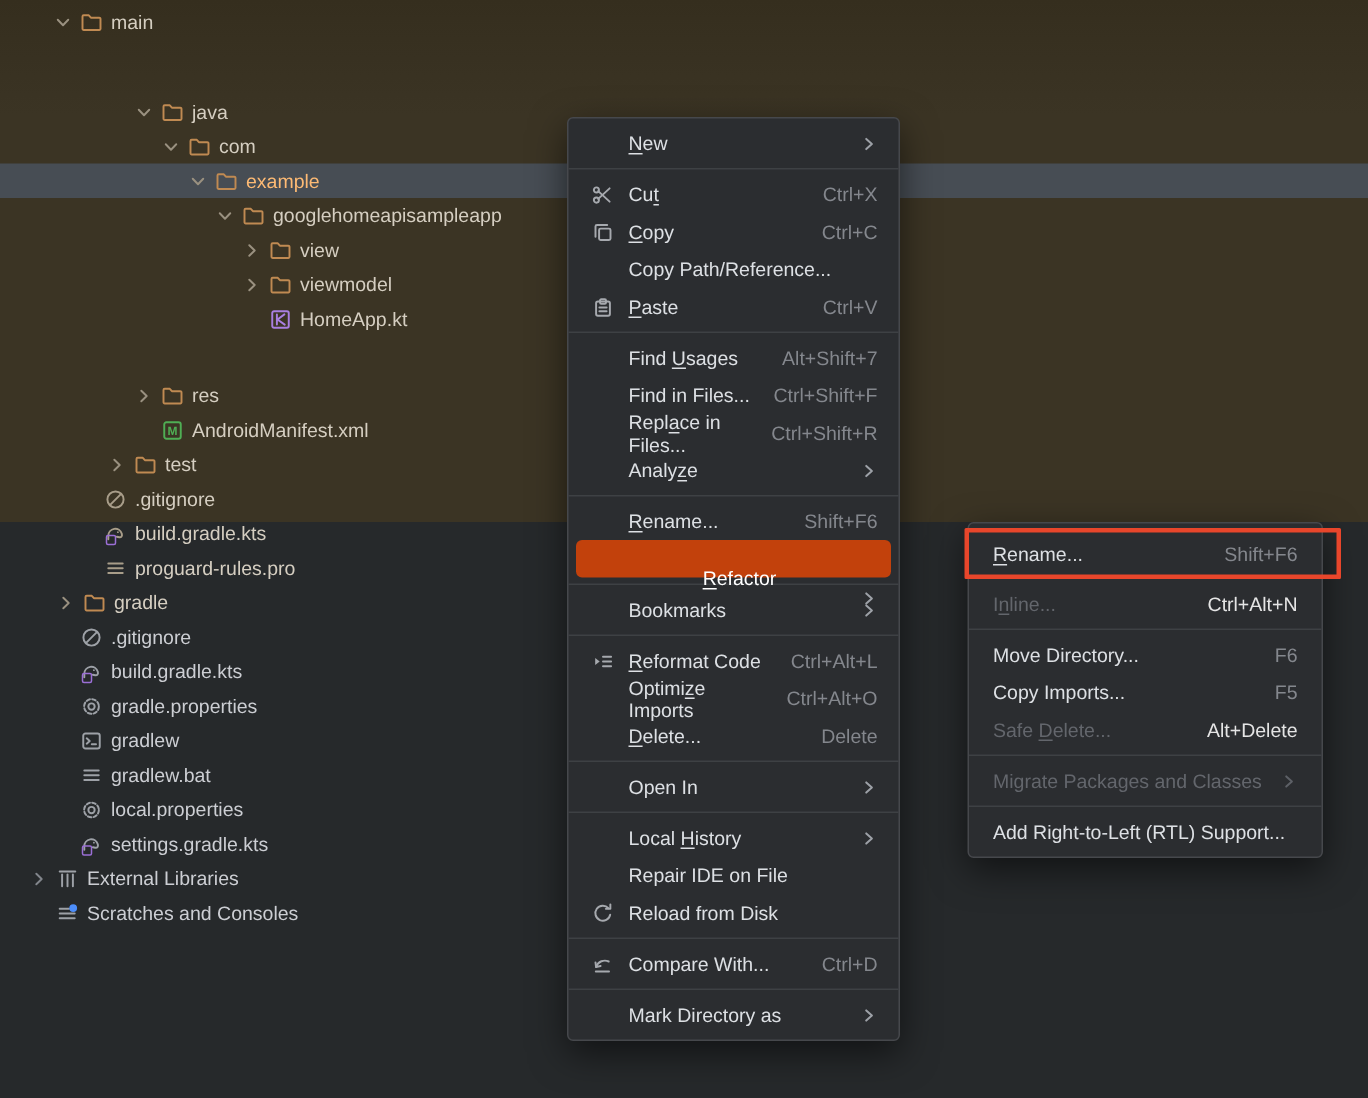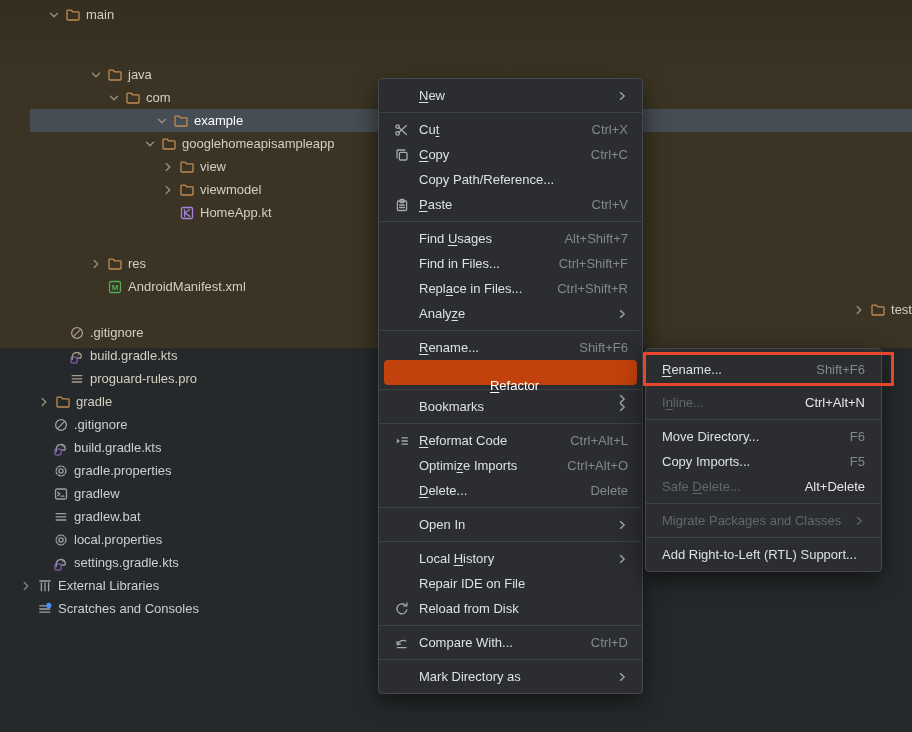--- a/index.html
+++ b/index.html
@@ -15,36 +15,36 @@
     background:linear-gradient(180deg,#352e1e 0%,#3b3424 22%,#3b3424 100%);
   }
   
   #tree{position:absolute;left:0;top:3px;width:912px;}
   .tree-row{
     height:23px;display:flex;align-items:center;font-size:13px;
     white-space:nowrap;cursor:default;
   }
   .tree-row.zone-brown{color:#d5cec1;}
   .tree-row.zone-dark{color:#ccced3;}
-  .tree-row.selected{background:#474d54;color:#ffffff;margin-left:30px;}
+  .tree-row.selected{background:#474d54;color:#fdba74;}
   .chev{width:20px;height:16px;display:inline-flex;align-items:center;justify-content:center;flex:0 0 20px;}
   .zone-brown .chev{color:#9a9180;}
   .zone-dark .chev{color:#82868c;}
   .tree-icon{width:18px;height:16px;display:inline-flex;align-items:center;justify-content:center;flex:0 0 18px;}
   .zone-brown .tree-icon{color:#a89d89;}
   .zone-dark .tree-icon{color:#9da1a7;}
   .tree-icon.icon-folder{color:#c08a52;}
   .tree-label{margin-left:4px;}
   
   .menu-panel{
     position:absolute;background:#2b2d30;border:1px solid #46484c;border-radius:4px;
     box-shadow:0 8px 24px rgba(0,0,0,.55);padding:4px 0;box-sizing:border-box;
     font-size:13px;color:#dde0e4;
   }
-  #context-menu{left:378px;top:78px;width:265px;}
+  #context-menu{left:378px;top:78px;width:222px;}
   #refactor-submenu{left:645px;top:348px;width:237px;}
   .menu-row{
     height:25px;margin:0 5px;border-radius:4px;display:flex;align-items:center;
     padding:0 9px;cursor:default;
   }
   .menu-row.highlighted{background:#c2410c;color:#ffffff;flex-direction:column;}
   .menu-row.disabled{color:#63666c;}
   .menu-icon{width:18px;height:16px;display:inline-flex;align-items:center;justify-content:center;flex:0 0 18px;color:#a6a9ae;}
   #context-menu .menu-label{margin-left:8px;}
   #refactor-submenu .menu-row{padding:0 11px;}
@@ -61,21 +61,21 @@
   #annotation-box{
     position:absolute;left:643px;top:352px;width:245px;height:28px;
     border:3px solid #e8462b;pointer-events:none;border-radius:1px;
   }
 </style>
 </head>
 <body>
 
 <div id="brown-zone"></div>
 <div id="tree">
-    <div class="tree-row zone-brown" style="padding-left: 32px; margin-left: 12px;">
+    <div class="tree-row zone-brown" style="padding-left: 32px;">
       <span class="chev">
         <svg width="16" height="16" viewBox="0 0 16 16" fill="none" stroke="currentColor" stroke-width="1.3" stroke-linecap="round" stroke-linejoin="round">
           <polyline points="4.5,6.2 8,9.8 11.5,6.2"></polyline>
         </svg>
       </span>
       <span class="tree-icon icon-folder">
         <svg width="16" height="16" viewBox="0 0 16 16" fill="none" stroke="currentColor" stroke-width="1.3" stroke-linecap="round" stroke-linejoin="round">
           <path d="M2 5.2 V4 a.8.8 0 0 1 .8-.8 h3.4 l1.4 1.6 h5.6 a.8.8 0 0 1 .8.8 v6.6 a.8.8 0 0 1-.8.8 H2.8 a.8.8 0 0 1-.8-.8 Z"></path>
         </svg>
       </span>
@@ -185,21 +185,21 @@
     <div class="tree-row zone-brown" style="padding-left: 86px;">
       <span class="chev"></span>
       <span class="tree-icon icon-manifest">
         <svg width="16" height="16" viewBox="0 0 16 16" fill="none">
           <rect x="2.5" y="2.5" width="11" height="11" rx="1.5" stroke="#4fae54" stroke-width="1.3"></rect>
           <text x="8" y="11" font-size="8" font-family="Liberation Sans,sans-serif" font-weight="bold" fill="#4fae54" text-anchor="middle">M</text>
         </svg>
       </span>
       <span class="tree-label">AndroidManifest.xml</span>
     </div>
-    <div class="tree-row zone-brown" style="padding-left: 88px; justify-content: flex-end;">
+    <div class="tree-row zone-brown" style="padding-left: 68px;">
       <span class="chev">
         <svg width="16" height="16" viewBox="0 0 16 16" fill="none" stroke="currentColor" stroke-width="1.3" stroke-linecap="round" stroke-linejoin="round">
           <polyline points="6.2,4.5 9.8,8 6.2,11.5"></polyline>
         </svg>
       </span>
       <span class="tree-icon icon-folder">
         <svg width="16" height="16" viewBox="0 0 16 16" fill="none" stroke="currentColor" stroke-width="1.3" stroke-linecap="round" stroke-linejoin="round">
           <path d="M2 5.2 V4 a.8.8 0 0 1 .8-.8 h3.4 l1.4 1.6 h5.6 a.8.8 0 0 1 .8.8 v6.6 a.8.8 0 0 1-.8.8 H2.8 a.8.8 0 0 1-.8-.8 Z"></path>
         </svg>
       </span>

